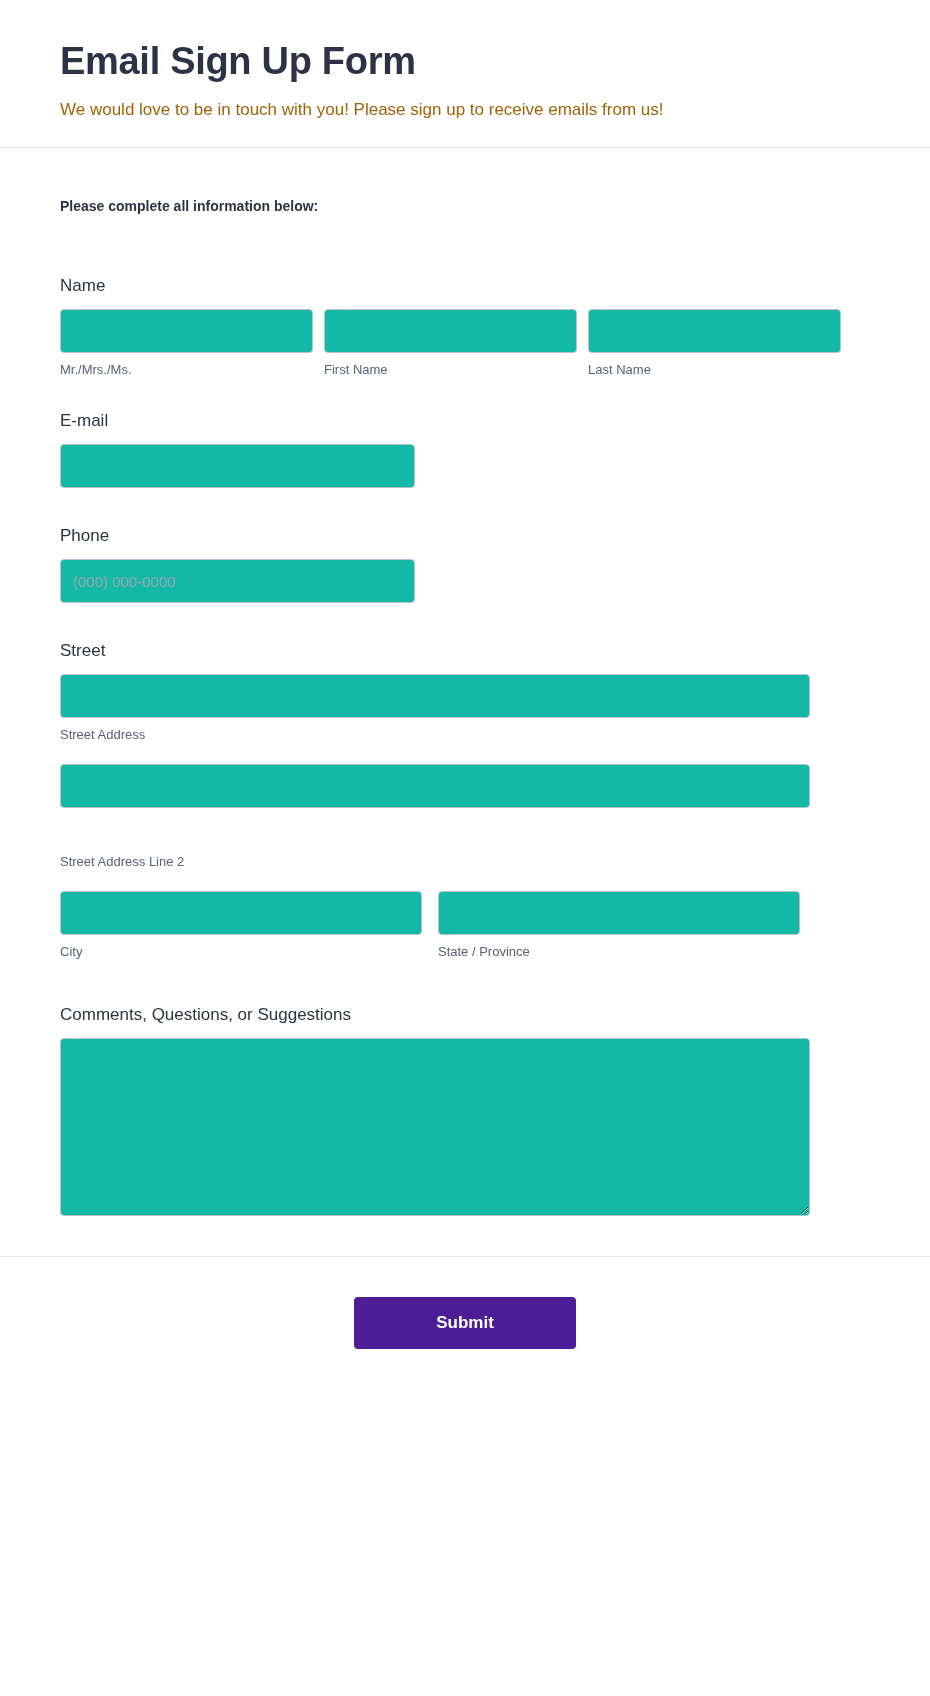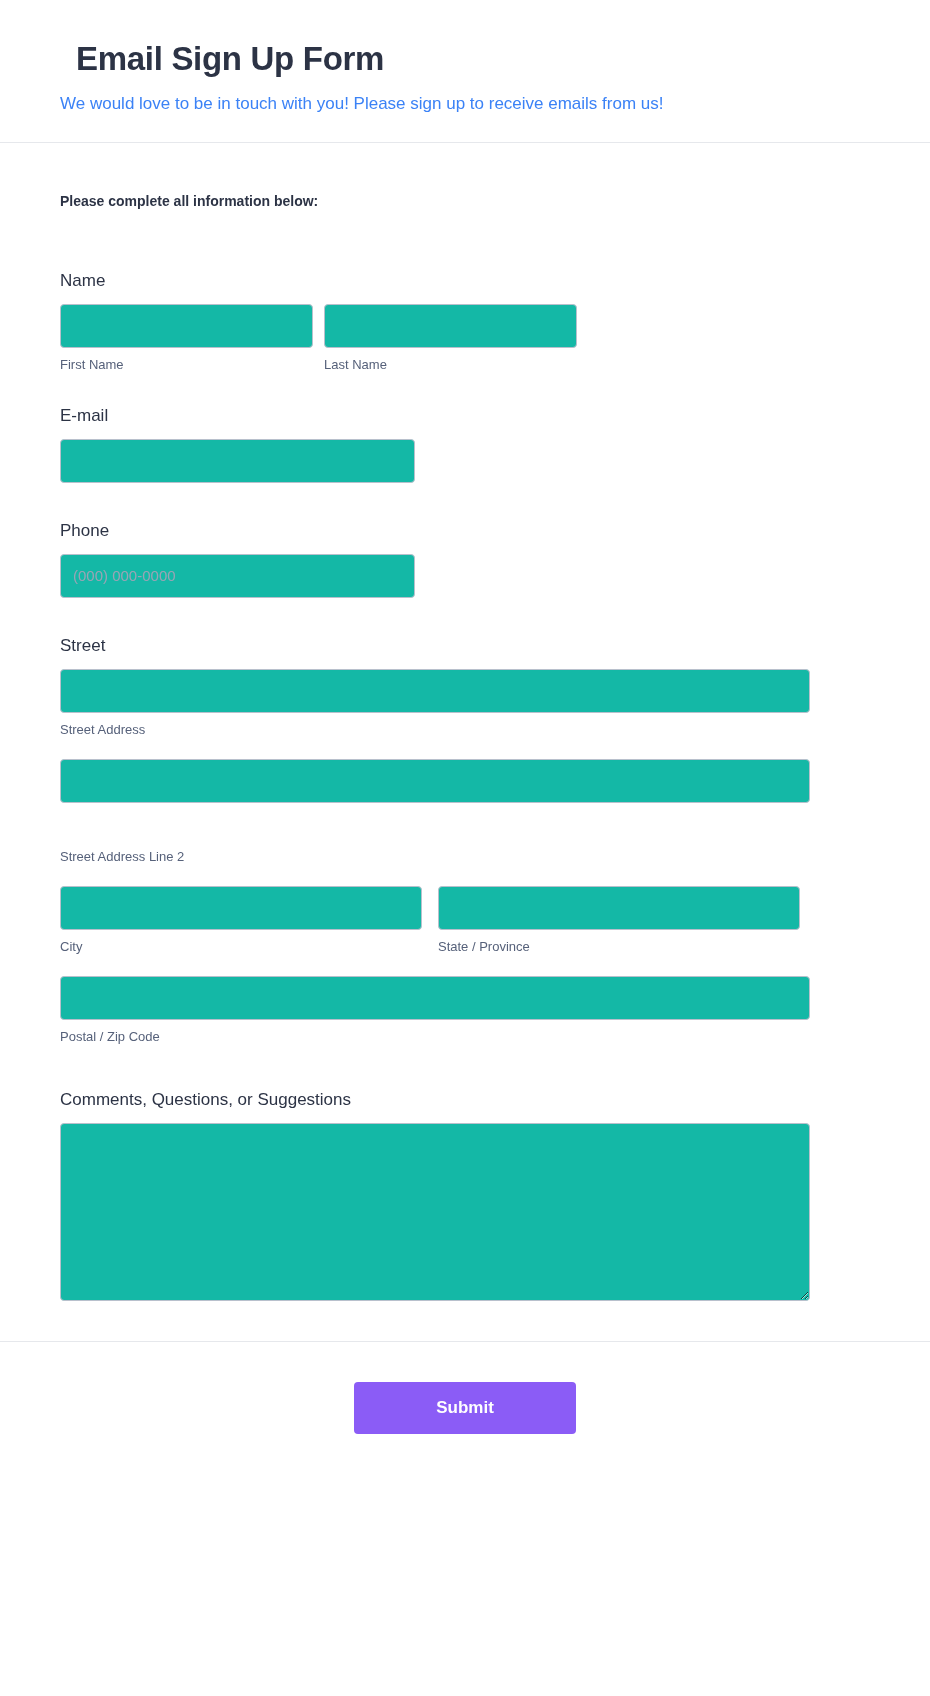--- a/index.html
+++ b/index.html
@@ -17,30 +17,30 @@
   .form-wrap {
     width: 930px;
     background: #ffffff;
   }
   
   .form-header {
     padding: 40px 60px 26px 60px;
     border-bottom: 1px solid #e6e8ec;
   }
   .form-title {
-    font-size: 33px;
+    font-size: 38px;
     font-weight: bold;
     letter-spacing: -0.3px;
     color: #2c3345;
-    margin: 0 0 14px 16px;
+    margin: 0 0 14px 0;
     line-height: 1.15;
   }
   .form-subtitle {
     font-size: 17px;
-    color: #3b82f6;
+    color: #a16207;
     margin: 0;
     line-height: 1.4;
     font-weight: 400;
   }
   
   .form-body {
     padding: 50px 60px 34px 60px;
     border-bottom: 1px solid #e6e8ec;
   }
   .instruction {
@@ -96,21 +96,21 @@
   .addr-row { gap: 16px; }
   .addr-col { width: 362px; }
   .textarea-wrap { width: 750px; }
   
   .form-footer {
     padding: 40px 60px 52px 60px;
     display: flex;
     justify-content: center;
   }
   .submit-btn {
-    background: #8b5cf6;
+    background: #4c1d95;
     color: #ffffff;
     border: none;
     border-radius: 4px;
     font-family: "Liberation Sans", sans-serif;
     font-size: 17px;
     font-weight: bold;
     padding: 16px 74px;
     min-width: 222px;
     cursor: pointer;
   }
@@ -127,20 +127,24 @@
 
   <div class="form-body">
 
     <div class="instruction">Please complete all information below:</div>
 
     <div class="field-block">
       <label class="field-label">Name</label>
       <div class="row name-row">
         <div class="col name-col">
           <input class="txt" type="text" value="" placeholder="" style="">
+          <span class="sub-label">Mr./Mrs./Ms.</span>
+        </div>
+        <div class="col name-col">
+          <input class="txt" type="text" value="" placeholder="" style="">
           <span class="sub-label">First Name</span>
         </div>
         <div class="col name-col">
           <input class="txt" type="text" value="" placeholder="" style="">
           <span class="sub-label">Last Name</span>
         </div>
       </div>
     </div>
 
     <div class="field-block" style="margin-bottom:38px;">
@@ -174,24 +178,20 @@
         <div class="col addr-col">
           <input class="txt" type="text" value="" placeholder="" style="">
           <span class="sub-label">City</span>
         </div>
         <div class="col addr-col">
           <input class="txt" type="text" value="" placeholder="" style="">
           <span class="sub-label">State / Province</span>
         </div>
       </div>
 
-      <div class="col addr-full">
-        <input class="txt" type="text" value="" placeholder="" style="">
-        <span class="sub-label">Postal / Zip Code</span>
-      </div>
     </div>
 
     <div class="field-block" style="margin-bottom:6px; margin-top:46px;">
       <label class="field-label">Comments, Questions, or Suggestions</label>
       <div class="textarea-wrap">
         <textarea class="txt" placeholder="" style=""></textarea>
       </div>
     </div>
 
   </div>

